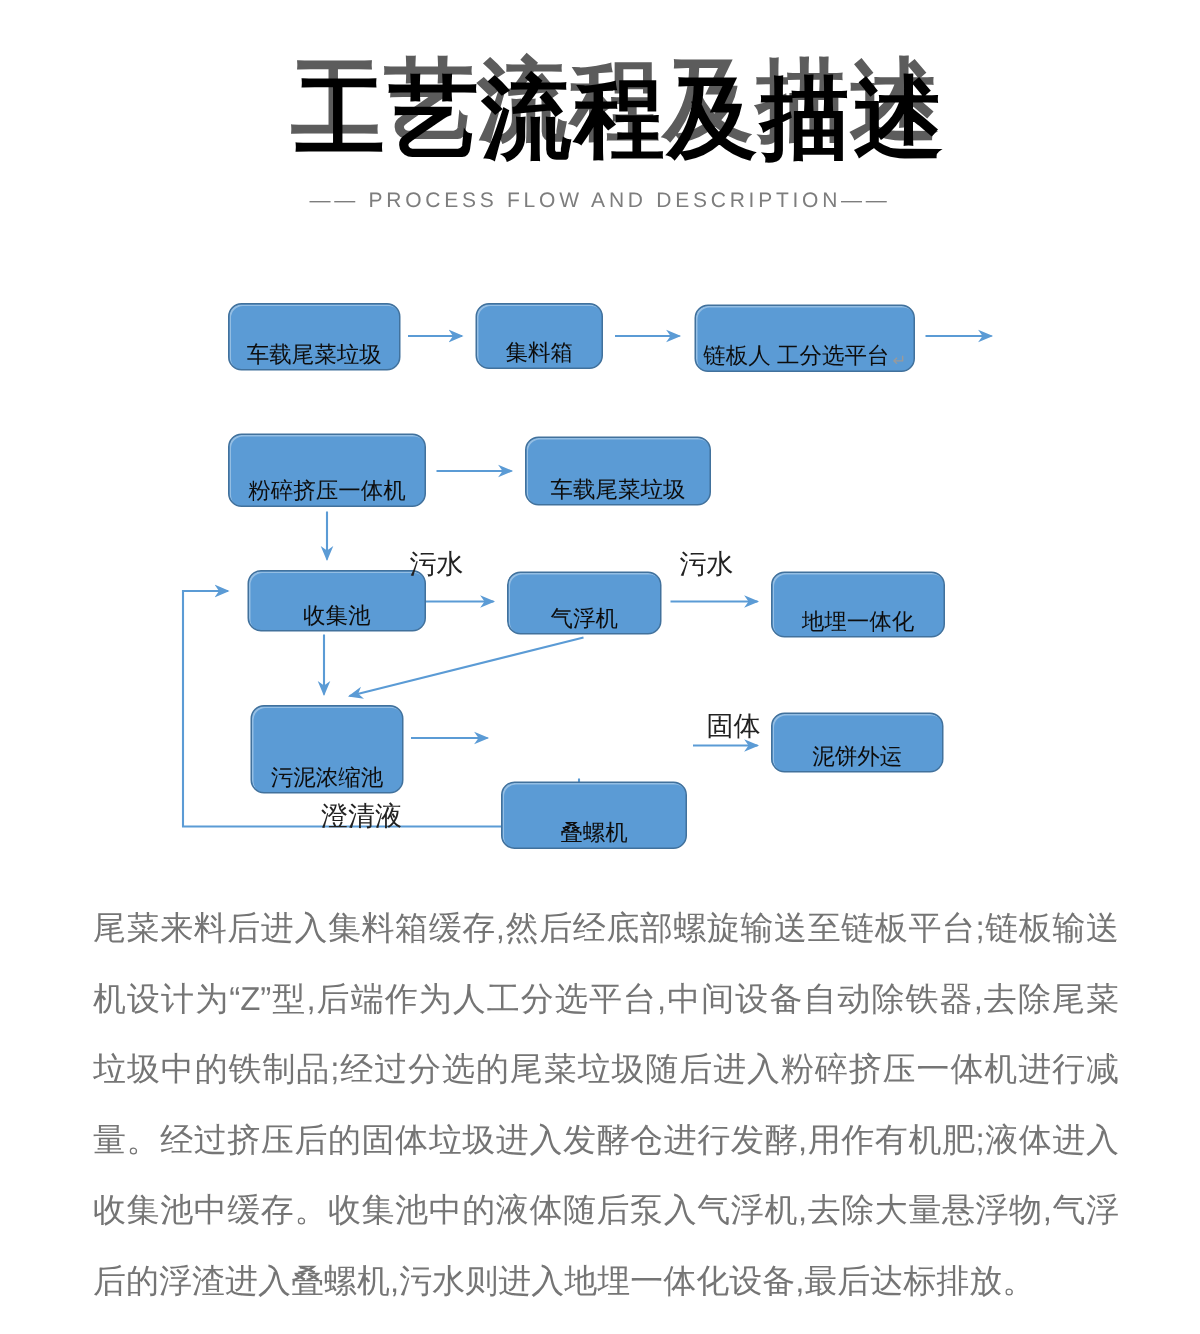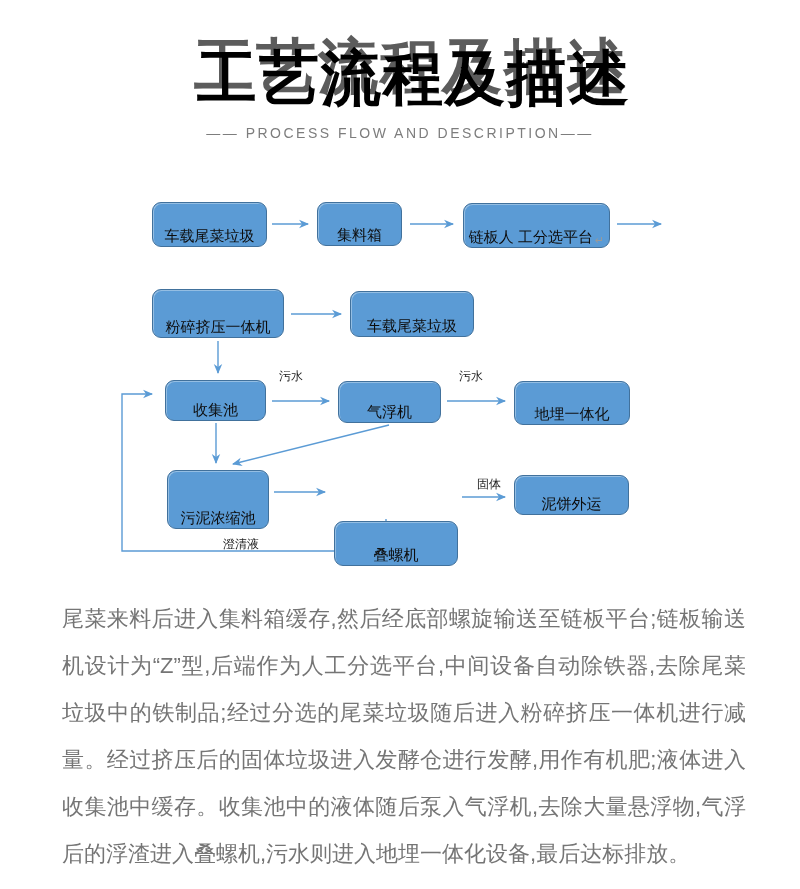--- a/index.html
+++ b/index.html
@@ -26,30 +26,30 @@
     background:#5b9bd5;border:1.6px solid #41719c;border-radius:9px;
     display:flex;align-items:flex-end;justify-content:center;
     font-size:15px;color:#0d0d0d;white-space:nowrap;
     box-shadow:inset 1px 1px 0 rgba(255,255,255,.35);
   }
   .b1{left:152px;top:17px;width:115px;height:45px;}
   .b2{left:317px;top:17px;width:85px;height:44px;}
   .b3{left:463px;top:18px;width:147px;height:45px;}
   .b4{left:152px;top:104px;width:132px;height:49px;}
   .b5{left:350px;top:106px;width:124px;height:46px;}
-  .b6{left:165px;top:195px;width:101px;height:41px;}
+  .b6{left:165px;top:195px;width:119px;height:41px;}
   .b7{left:338px;top:196px;width:103px;height:42px;}
   .b8{left:514px;top:196px;width:116px;height:44px;}
   .b9{left:167px;top:285px;width:102px;height:59px;}
   .b10{left:334px;top:288px;width:124px;height:45px;margin-top:48px;}
   .b11{left:514px;top:290px;width:115px;height:40px;}
   .return-mark{font-size:11px;color:#9a9a9a;margin-left:2px;}
   .edge-label{
     position:absolute;transform:translateX(-50%);
-    font-size:12px;line-height:19px;color:#222;white-space:nowrap;
+    font-size:18px;line-height:19px;color:#222;white-space:nowrap;
   }
   .el1{left:291px;top:182px;}
   .el2{left:471px;top:182px;}
   .el3{left:489px;top:290px;}
   .el4{left:241px;top:350px;}
   
   .description{margin:0 54px 0 62px;width:684px;padding-top:18px;}
   .desc-line{
     font-size:22px;line-height:47px;height:47px;color:#757575;
     text-align:justify;text-align-last:justify;white-space:nowrap;

